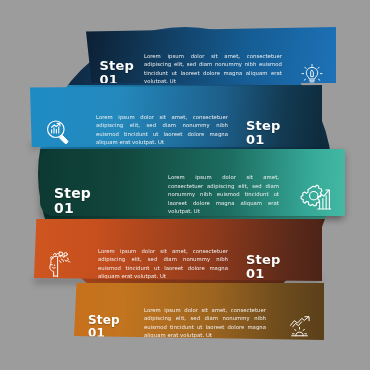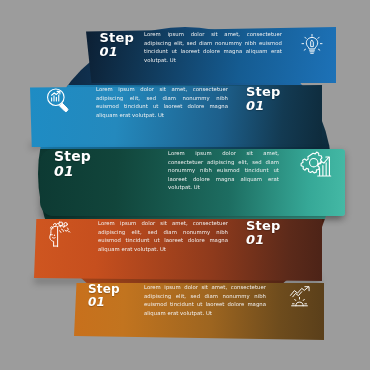--- a/index.html
+++ b/index.html
@@ -24,30 +24,30 @@
 
   
   .band{
     position:absolute;
     color:#fff;
     box-sizing:border-box;
     display:flex;
     align-items:center;
     box-shadow:0 3px 7px rgba(0,0,0,.30);
   }
-  .band .seg{display:flex;align-items:flex-start;height:100%;}
+  .band .seg{display:flex;align-items:flex-end;height:100%;}
 
   .steplbl{
     font-weight:bold;
     line-height:1.08;
     letter-spacing:.2px;
     white-space:nowrap;
     text-shadow:0 1px 1px rgba(0,0,0,.25);
   }
-  .steplbl .n{display:block;font-style:italic;}
+  .steplbl .n{display:block;}
   .body-txt{
     font-size:5.3px;
     line-height:1.62;
     text-align:justify;
     color:#f2f2f2;
     letter-spacing:.05px;
   }
   .icon{display:block;}
   .icon svg{display:block;}
 

